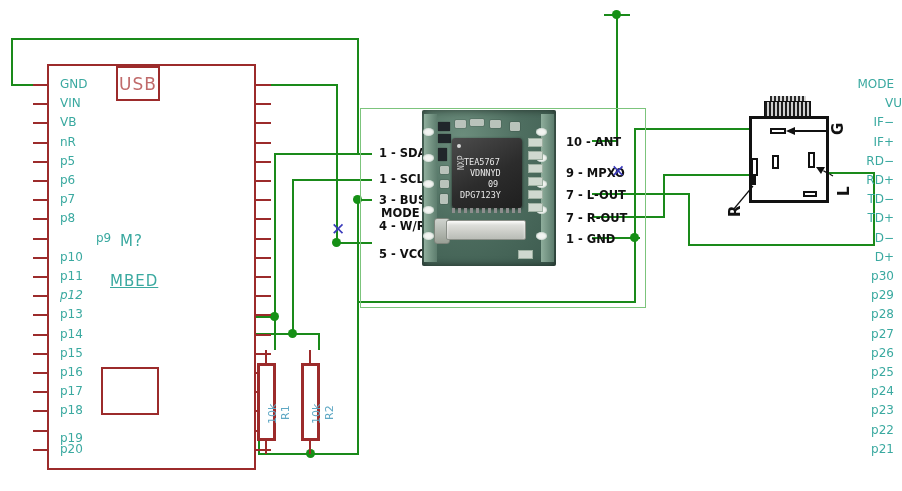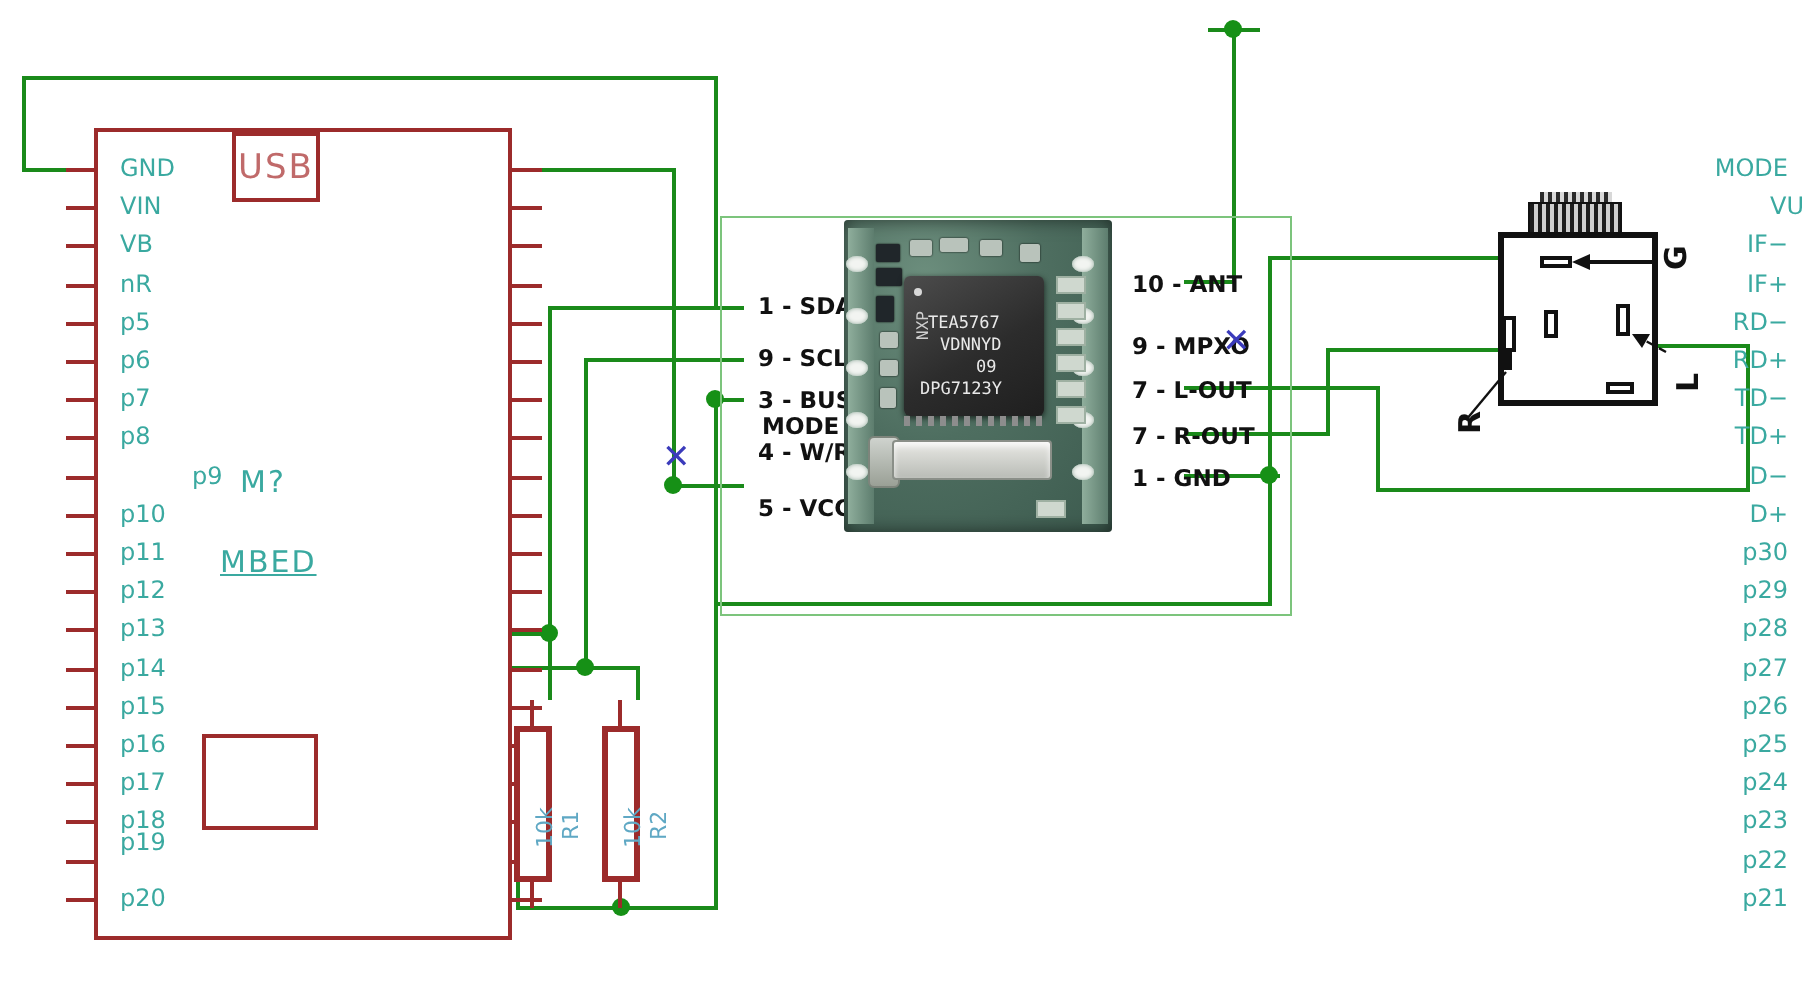--- a/index.html
+++ b/index.html
@@ -179,35 +179,35 @@
       <div class="pin-label l" style="top: 193.2px;">p7</div>
       <div class="pin-stub" style="left: 33px; top: 218.4px; width: 15px;"></div>
       <div class="pin-label l" style="top: 212.4px; text-align: right;">p8</div>
       <div class="pin-stub" style="left: 33px; top: 237.6px; width: 15px;"></div>
       <div class="pin-label l" style="top: 231.6px; margin-left: 36px;">p9</div>
       <div class="pin-stub" style="left: 33px; top: 256.8px; width: 15px;"></div>
       <div class="pin-label l" style="top: 250.8px;">p10</div>
       <div class="pin-stub" style="left: 33px; top: 276px; width: 15px;"></div>
       <div class="pin-label l" style="top: 270px;">p11</div>
       <div class="pin-stub" style="left: 33px; top: 295.2px; width: 15px;"></div>
-      <div class="pin-label l" style="top: 289.2px;">p12</div>
+      <div class="pin-label l" style="top: 289.2px; font-style: italic;">p12</div>
       <div class="pin-stub" style="left: 33px; top: 314.4px; width: 15px;"></div>
       <div class="pin-label l" style="top: 308.4px;">p13</div>
       <div class="pin-stub" style="left: 33px; top: 333.6px; width: 15px;"></div>
       <div class="pin-label l" style="top: 327.6px;">p14</div>
       <div class="pin-stub" style="left: 33px; top: 352.8px; width: 15px;"></div>
       <div class="pin-label l" style="top: 346.8px;">p15</div>
       <div class="pin-stub" style="left: 33px; top: 372px; width: 15px;"></div>
       <div class="pin-label l" style="top: 366px;">p16</div>
       <div class="pin-stub" style="left: 33px; top: 391.2px; width: 15px;"></div>
       <div class="pin-label l" style="top: 385.2px;">p17</div>
       <div class="pin-stub" style="left: 33px; top: 410.4px; width: 15px;"></div>
       <div class="pin-label l" style="top: 404.4px;">p18</div>
       <div class="pin-stub" style="left: 33px; top: 429.6px; width: 15px;"></div>
-      <div class="pin-label l" style="top: 415px;">p19</div>
+      <div class="pin-label l" style="top: 432px;">p19</div>
       <div class="pin-stub" style="left: 33px; top: 448.8px; width: 15px;"></div>
       <div class="pin-label l" style="top: 442.8px;">p20</div>
     </div>
   <div id="mbed-right-pins">
       <div class="pin-stub" style="left: 256px; top: 84px; width: 15px;"></div>
       <div class="pin-label r" style="top: 78px; width: 246px; padding-right: 8px;">MODE</div>
       <div class="pin-stub" style="left: 256px; top: 103.2px; width: 15px;"></div>
       <div class="pin-label r" style="top: 97px; width: 246px; padding-right: 0;">VU</div>
       <div class="pin-stub" style="left: 256px; top: 122.4px; width: 15px;"></div>
       <div class="pin-label r" style="top: 116.4px; width: 246px; padding-right: 8px;">IF−</div>
@@ -255,21 +255,21 @@
 
   <div class="res-lead" style="left:309px;top:350px;height:14px;"></div>
   <div class="res" id="r2" style="left:301px;top:363px;"></div>
   <div class="res-lead" style="left:309px;top:440px;height:14px;"></div>
   <div class="res-lbl" style="left:310px;top:424px;">10k</div>
   <div class="res-lbl" style="left:323px;top:420px;">R2</div>
 
   <div class="mod-outline"></div>
 
   <div class="mod-pin" style="left:379px;top:146px;">1 - SDA</div>
-  <div class="mod-pin" style="left:379px;top:172px;">9 - SCL</div>
+  <div class="mod-pin" style="left:379px;top:172px;">1 - SCL</div>
   <div class="mod-pin" style="left:379px;top:193px;">3 - BUS</div>
   <div class="mod-pin" style="left:381px;top:206px;">MODE</div>
   <div class="mod-pin" style="left:379px;top:219px;">4 - W/R</div>
   <div class="mod-pin" style="left:379px;top:247px;">5 - VCC</div>
 
   <div class="mod-pin r" style="left:566px;top:135px;">10 - ANT</div>
   <div class="mod-pin r" style="left:566px;top:166px;">9 - MPXO</div>
   <div class="mod-pin r" style="left:566px;top:188px;">7 - L-OUT</div>
   <div class="mod-pin r" style="left:566px;top:211px;">7 - R-OUT</div>
   <div class="mod-pin r" style="left:566px;top:232px;">1 - GND</div>

